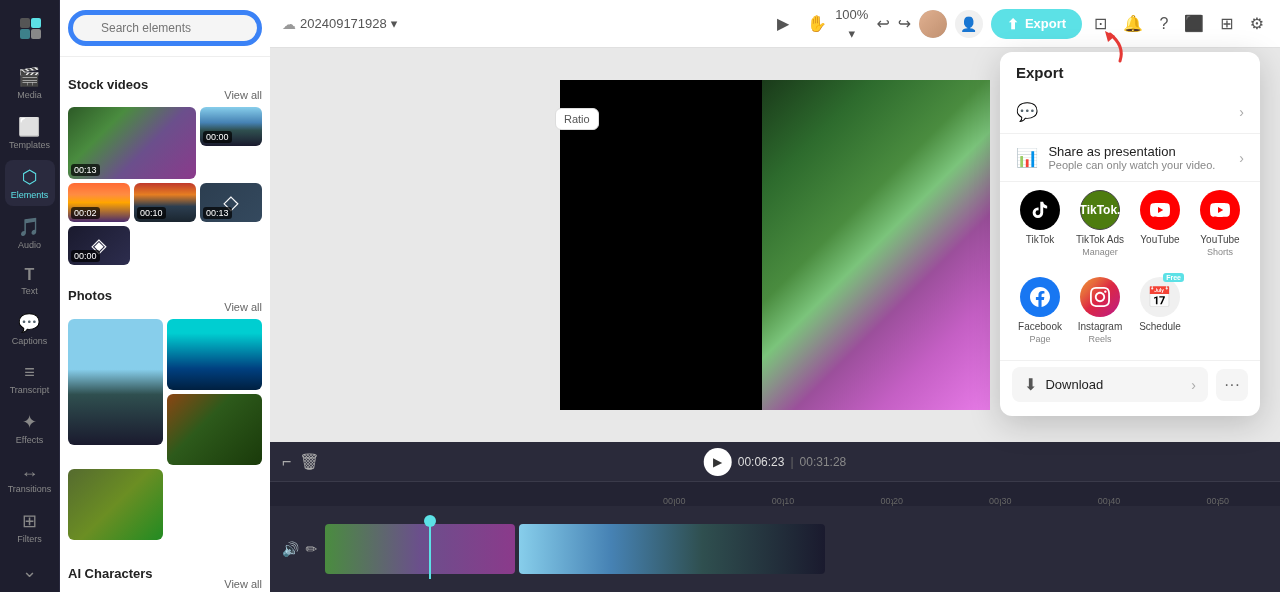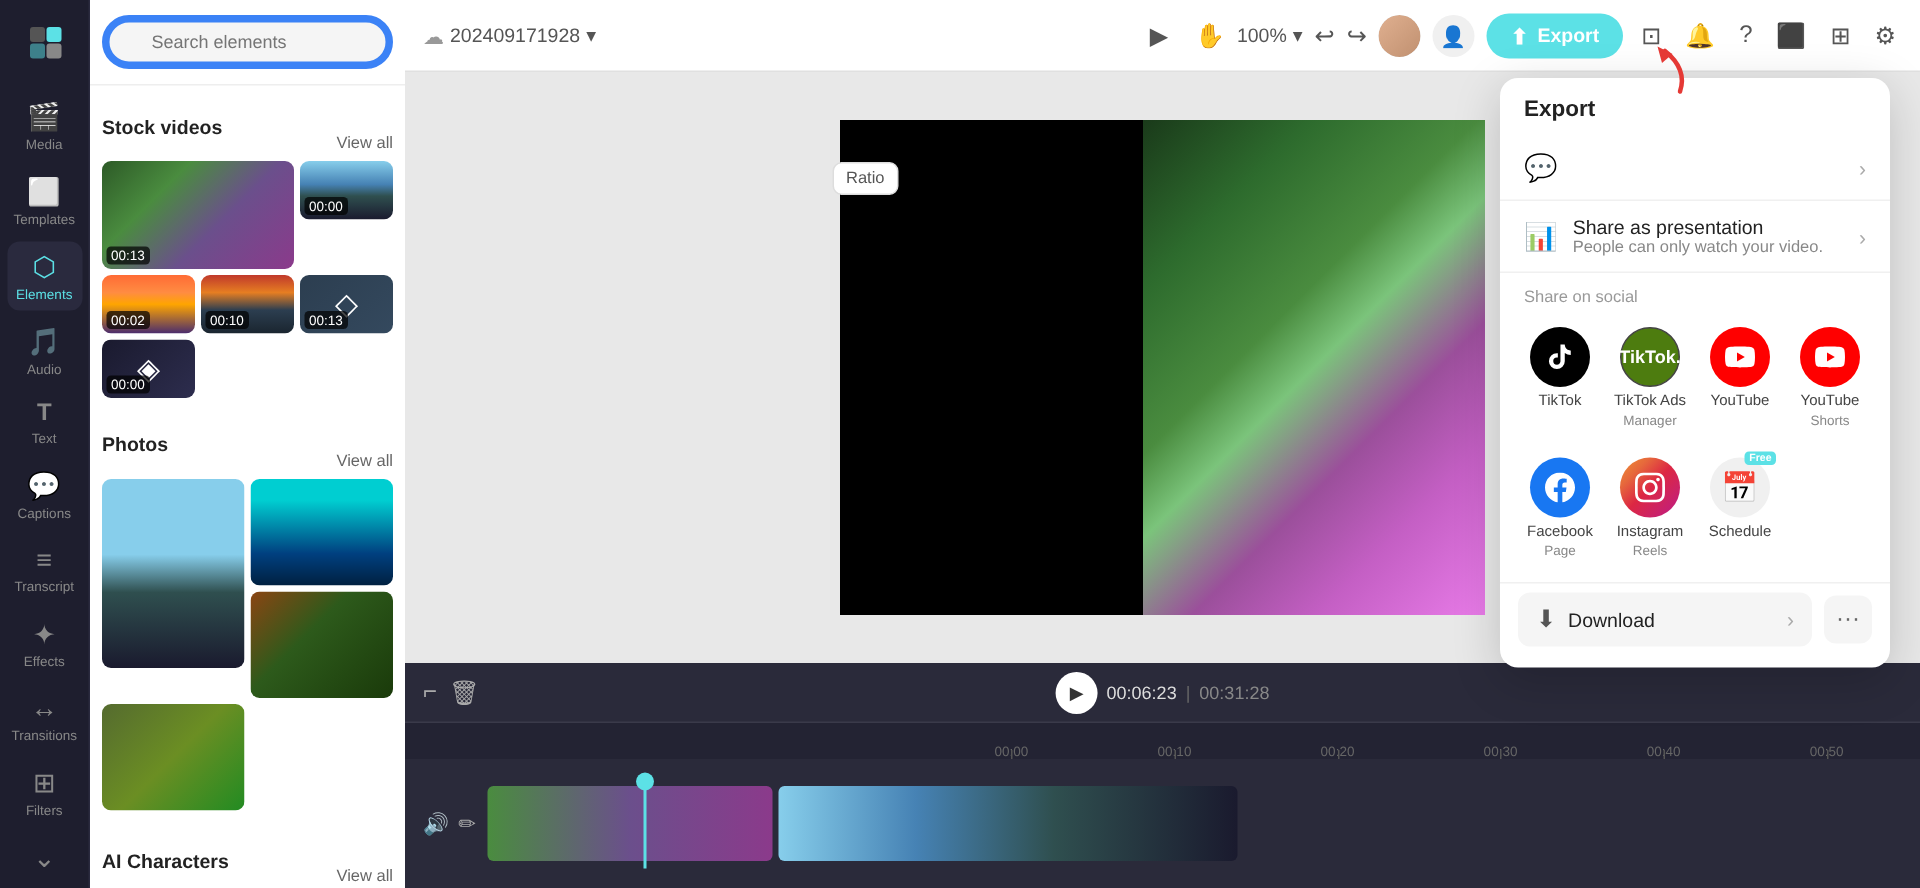--- a/index.html
+++ b/index.html
@@ -170,21 +170,21 @@
       border-radius: 50%;
       background: transparent;
       border: none;
       cursor: pointer;
       display: flex; align-items: center; justify-content: center;
       font-size: 16px; color: #555;
     }
     .hand-btn { font-size: 16px; color: #555; cursor: pointer; }
     .zoom-ctrl {
       display: flex; align-items: center; gap: 4px;
-      font-size: 13px; color: #555; cursor: pointer;
+      font-size: 13px; color: #555; cursor: pointer; flex-direction: column;
     }
     .undo-btn, .redo-btn { font-size: 16px; color: #555; cursor: pointer; background: none; border: none; }
     .toolbar-right { display: flex; align-items: center; gap: 8px; }
     .avatar { width: 28px; height: 28px; border-radius: 50%; background: #ddd; overflow: hidden; cursor: pointer; }
     .collab-btn { width: 28px; height: 28px; border-radius: 50%; background: #f0f0f0; display: flex; align-items: center; justify-content: center; cursor: pointer; font-size: 14px; color: #555; }
     .export-btn {
       background: #5ce1e6;
       color: #fff;
       border: none;
       border-radius: 20px;
@@ -690,21 +690,20 @@
 
     <div class="export-option">
       <span class="export-option-icon">📊</span>
       <div class="export-option-text">
         <div class="opt-title">Share as presentation</div>
         <div class="opt-sub">People can only watch your video.</div>
       </div>
       <span class="export-option-arrow">›</span>
     </div>
 
-    <div class="share-social-title">Share on social</div>
 
     <div class="social-grid">
 
       <div class="social-item">
         <div class="social-icon-wrap">
           <div class="social-icon si-tiktok">
             <svg width="20" height="20" viewBox="0 0 24 24" fill="white">
                 <path d="M19.59 6.69a4.83 4.83 0 01-3.77-4.25V2h-3.45v13.67a2.89 2.89 0 01-2.88 2.5 2.89 2.89 0 01-2.89-2.89 2.89 2.89 0 012.89-2.89c.28 0 .54.04.79.1V9.01a6.33 6.33 0 00-.79-.05 6.34 6.34 0 00-6.34 6.34 6.34 6.34 0 006.34 6.34 6.34 6.34 0 006.33-6.34V8.78a8.18 8.18 0 004.78 1.52V6.85a4.85 4.85 0 01-1.01-.16z"></path>
               </svg>
           </div>

